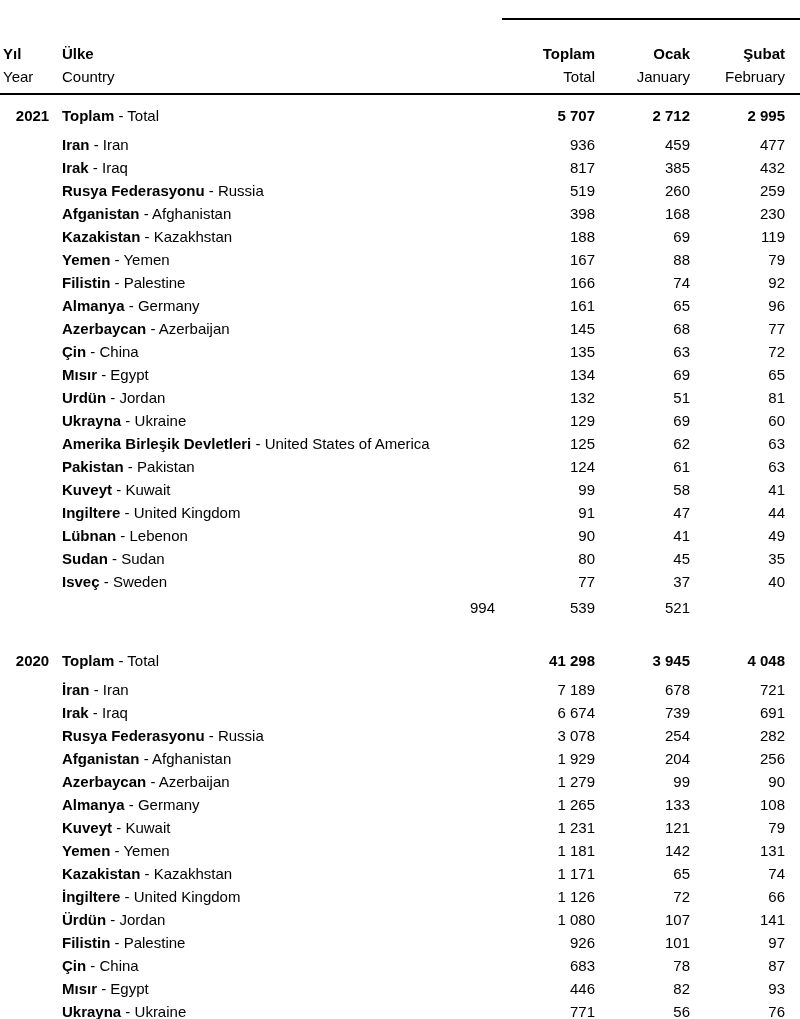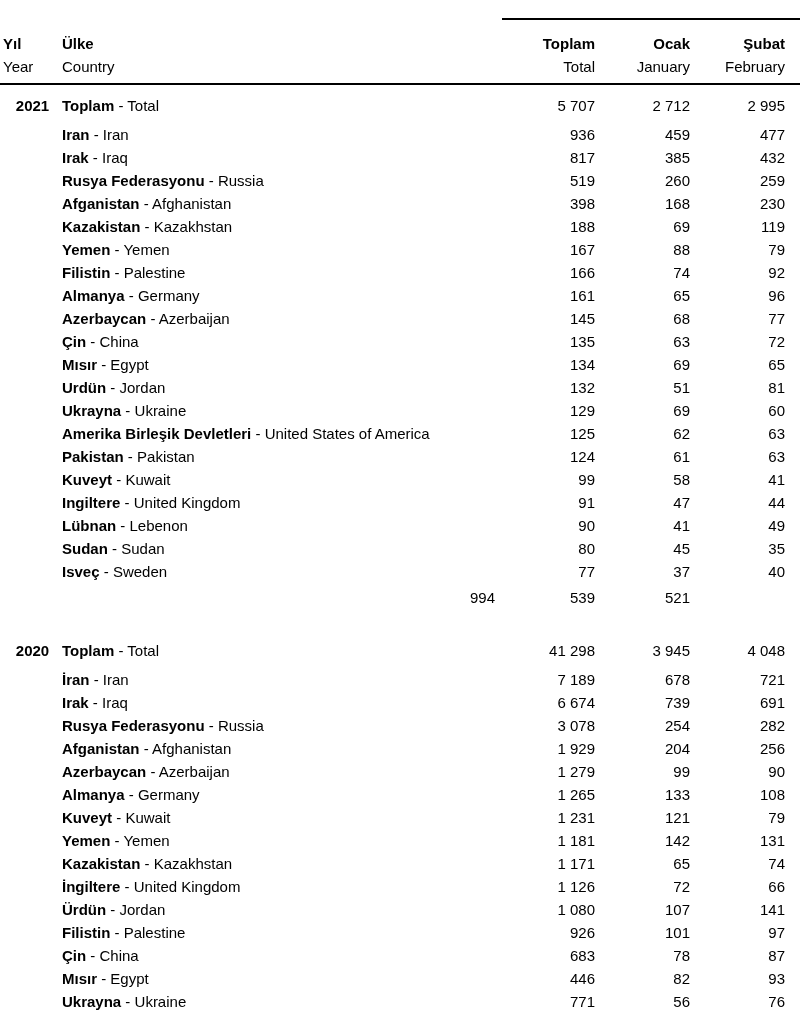--- a/index.html
+++ b/index.html
@@ -24,29 +24,29 @@
   .b { font-weight: bold; }
   .num { text-align: right; }
   .rule {
     height: 2px;
     background: #000000;
   }
   .rule-top {
     margin: 18px 0 0 502px; 
   }
   .header-grid {
-    margin-top: 12px;
+    margin-top: 22px;
   }
   .rule-full {
     margin-top: 5px;
   }
   #sections > .section:first-child { margin-top: 9px; }
   .section + .section { margin-top: 30px; }
   .row.total { margin-bottom: 6px; }
-  .row.total .val { font-weight: normal; }
+  .row.total .val { font-weight: bold; }
   .row.gap { margin-top: 3px; }
   .yr { font-weight: bold; text-align: center; }
   .tr { font-weight: bold; }
 </style>
 </head>
 <body>
 
 <div>
 
   <div class="rule rule-top"></div>

